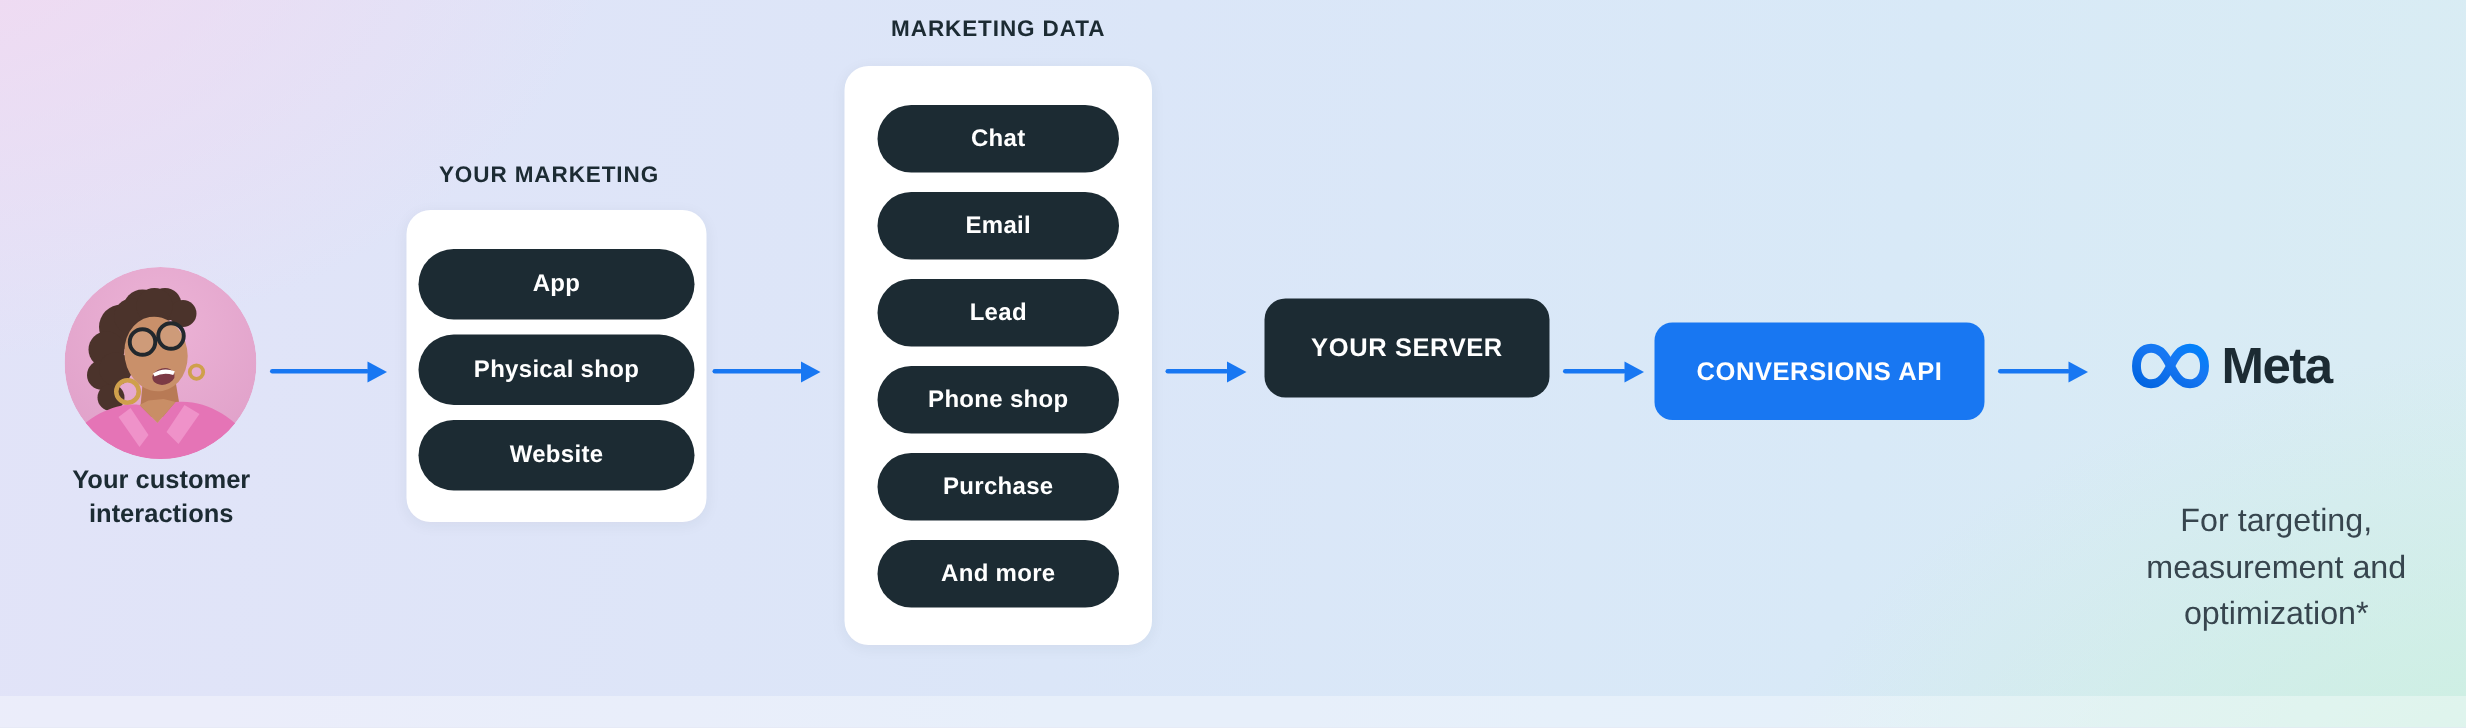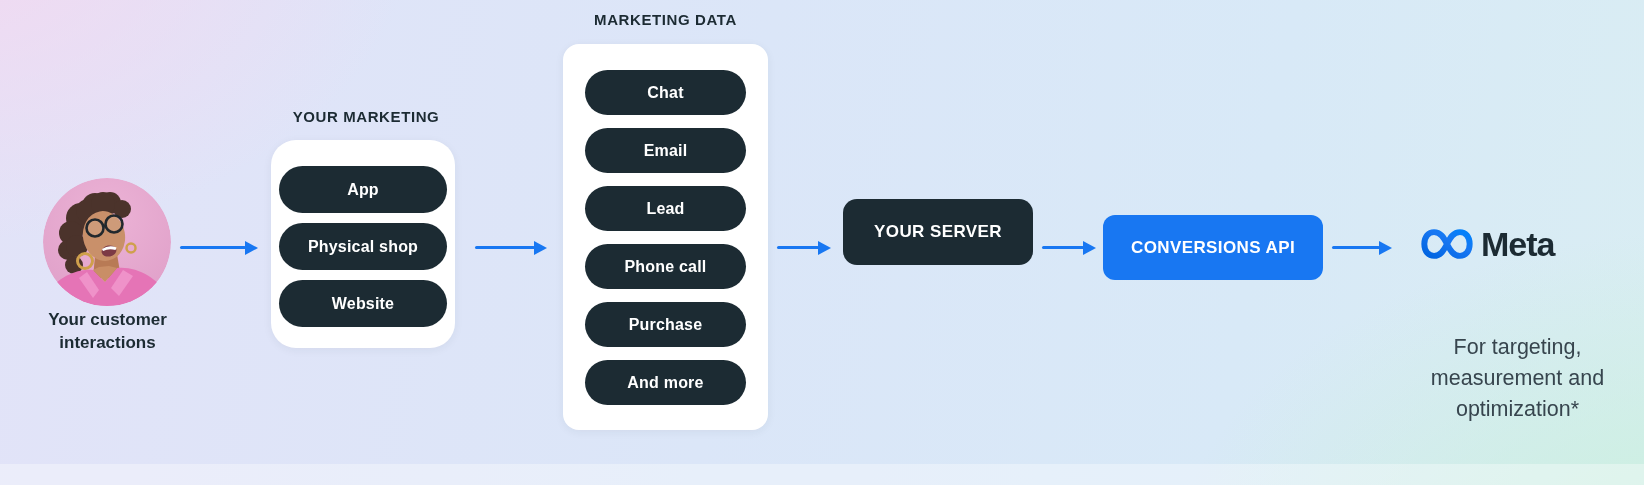--- a/index.html
+++ b/index.html
@@ -28,21 +28,21 @@
   .group-heading{
     position:absolute;text-align:center;color:#1c2b33;
     font-weight:bold;font-size:15px;letter-spacing:.6px;
   }
   
   .panel{
     position:absolute;background:#ffffff;border-radius:16px;
     box-shadow:0 2px 10px rgba(28,43,51,.06);
     display:flex;flex-direction:column;align-items:flex-end;box-sizing:border-box;
   }
-  .panel.channels{left:271px;top:140px;width:184px;height:208px;padding:26px 8px 21px;gap:10px;border-radius:25px;}
+  .panel.channels{left:271px;top:140px;width:200px;height:208px;padding:26px 8px 21px;gap:10px;}
   .panel.marketing{left:563px;top:44px;width:205px;height:386px;padding:26px 22px 25px;gap:13px;}
   
   .pill{
     width:100%;background:#1c2b33;color:#ffffff;border-radius:999px;
     display:flex;align-items:center;justify-content:center;
     font-weight:bold;font-size:16px;letter-spacing:.2px;flex:0 0 auto;
   }
   .panel.channels .pill{height:47px;}
   .panel.marketing .pill{height:45px;}
   
@@ -152,21 +152,21 @@
     <div class="pill">
       <span>Chat</span>
     </div>
     <div class="pill">
       <span>Email</span>
     </div>
     <div class="pill">
       <span>Lead</span>
     </div>
     <div class="pill">
-      <span>Phone call</span>
+      <span>Phone shop</span>
     </div>
     <div class="pill">
       <span>Purchase</span>
     </div>
     <div class="pill">
       <span>And more</span>
     </div>
   </div>
 
   <div class="node server">

